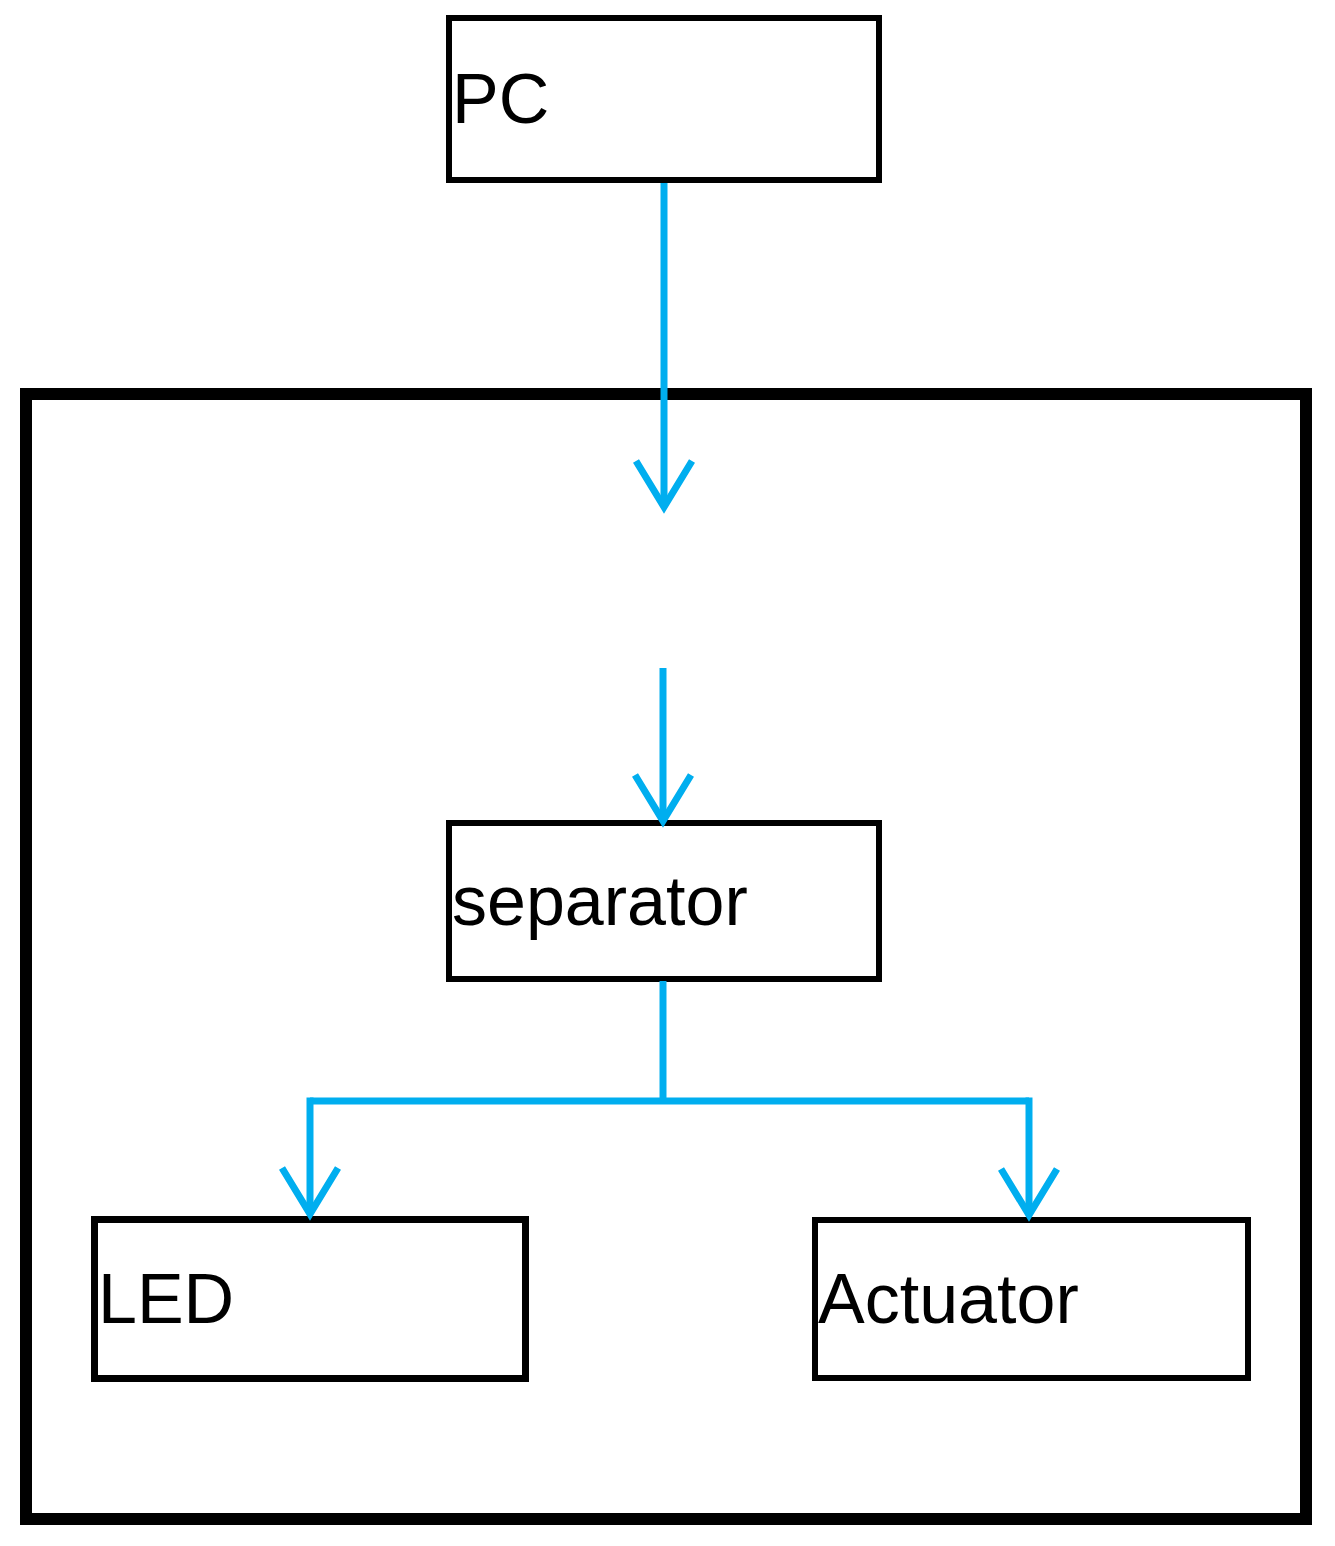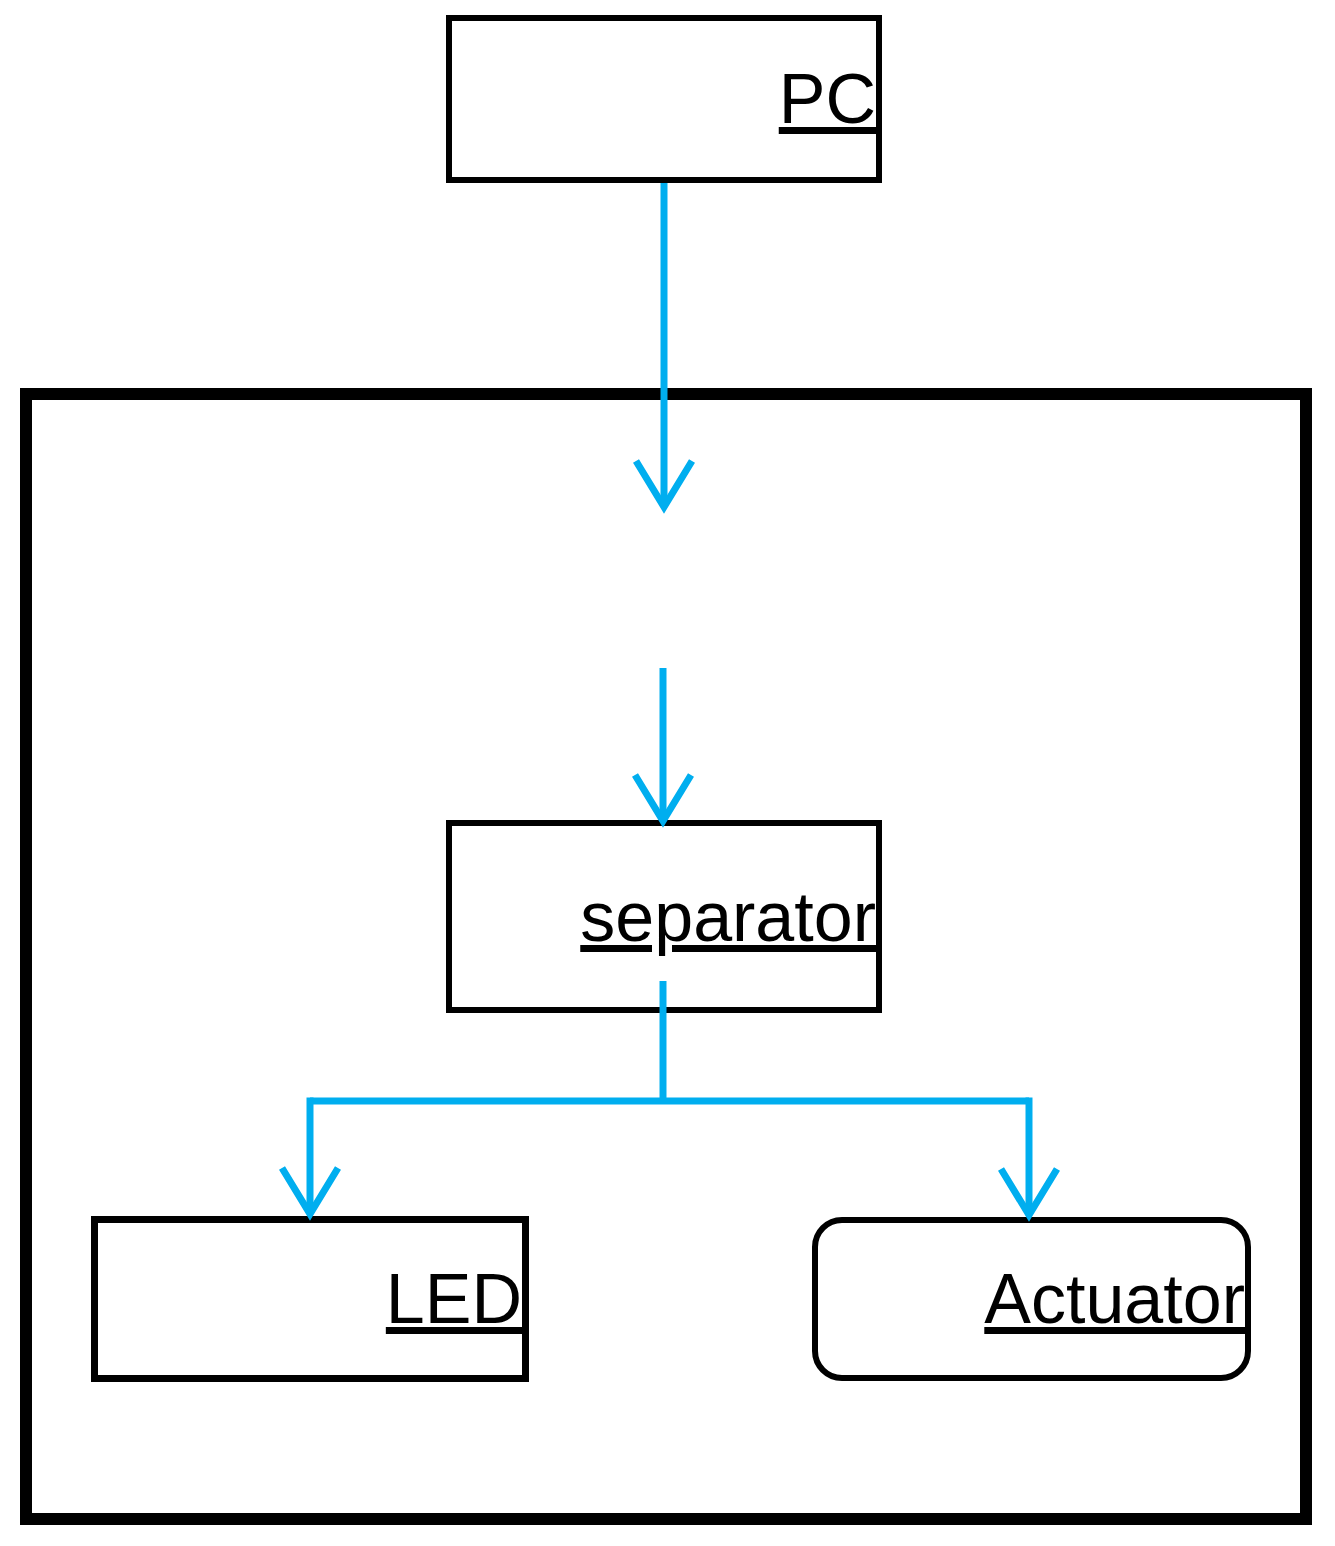--- a/index.html
+++ b/index.html
@@ -15,42 +15,41 @@
     font-family: "Liberation Sans", "DejaVu Sans", sans-serif;
     overflow: hidden;
   }
   .box {
     position: absolute;
     background: #ffffff;
     border: 6px solid #000000;
     box-sizing: border-box;
     display: flex;
     align-items: center;
-    justify-content: flex-end;
+    justify-content: flex-start;
     color: #000000;
     font-size: 70px;
     line-height: 1;
     letter-spacing: 0px;
-    text-decoration: underline;
   }
   .outer-box {
     position: absolute;
     left: 20px;
     top: 388px;
     width: 1292px;
     height: 1137px;
     border: 12px solid #000000;
     box-sizing: border-box;
     background: transparent;
   }
   .box-pc        { left: 446px; top: 15px;   width: 436px; height: 168px; }
   .box-serial    { left: 446px; top: 503px;  width: 436px; height: 165px; }
-  .box-separator { left: 446px; top: 820px;  width: 436px; height: 193px; padding-left: 36px; }
+  .box-separator { left: 446px; top: 820px;  width: 436px; height: 162px; }
   .box-led       { left: 91px;  top: 1216px; width: 438px; height: 166px; border-width: 7px; }
-  .box-actuator  { left: 812px; top: 1217px; width: 439px; height: 164px; border-radius: 30px; }
+  .box-actuator  { left: 812px; top: 1217px; width: 439px; height: 164px; }
   .arrow-layer {
     position: absolute;
     left: 0;
     top: 0;
     pointer-events: none;
   }
   .arrow {
     stroke: var(--arrow-color, #00AEEF);
     stroke-width: 7;
     fill: none;

